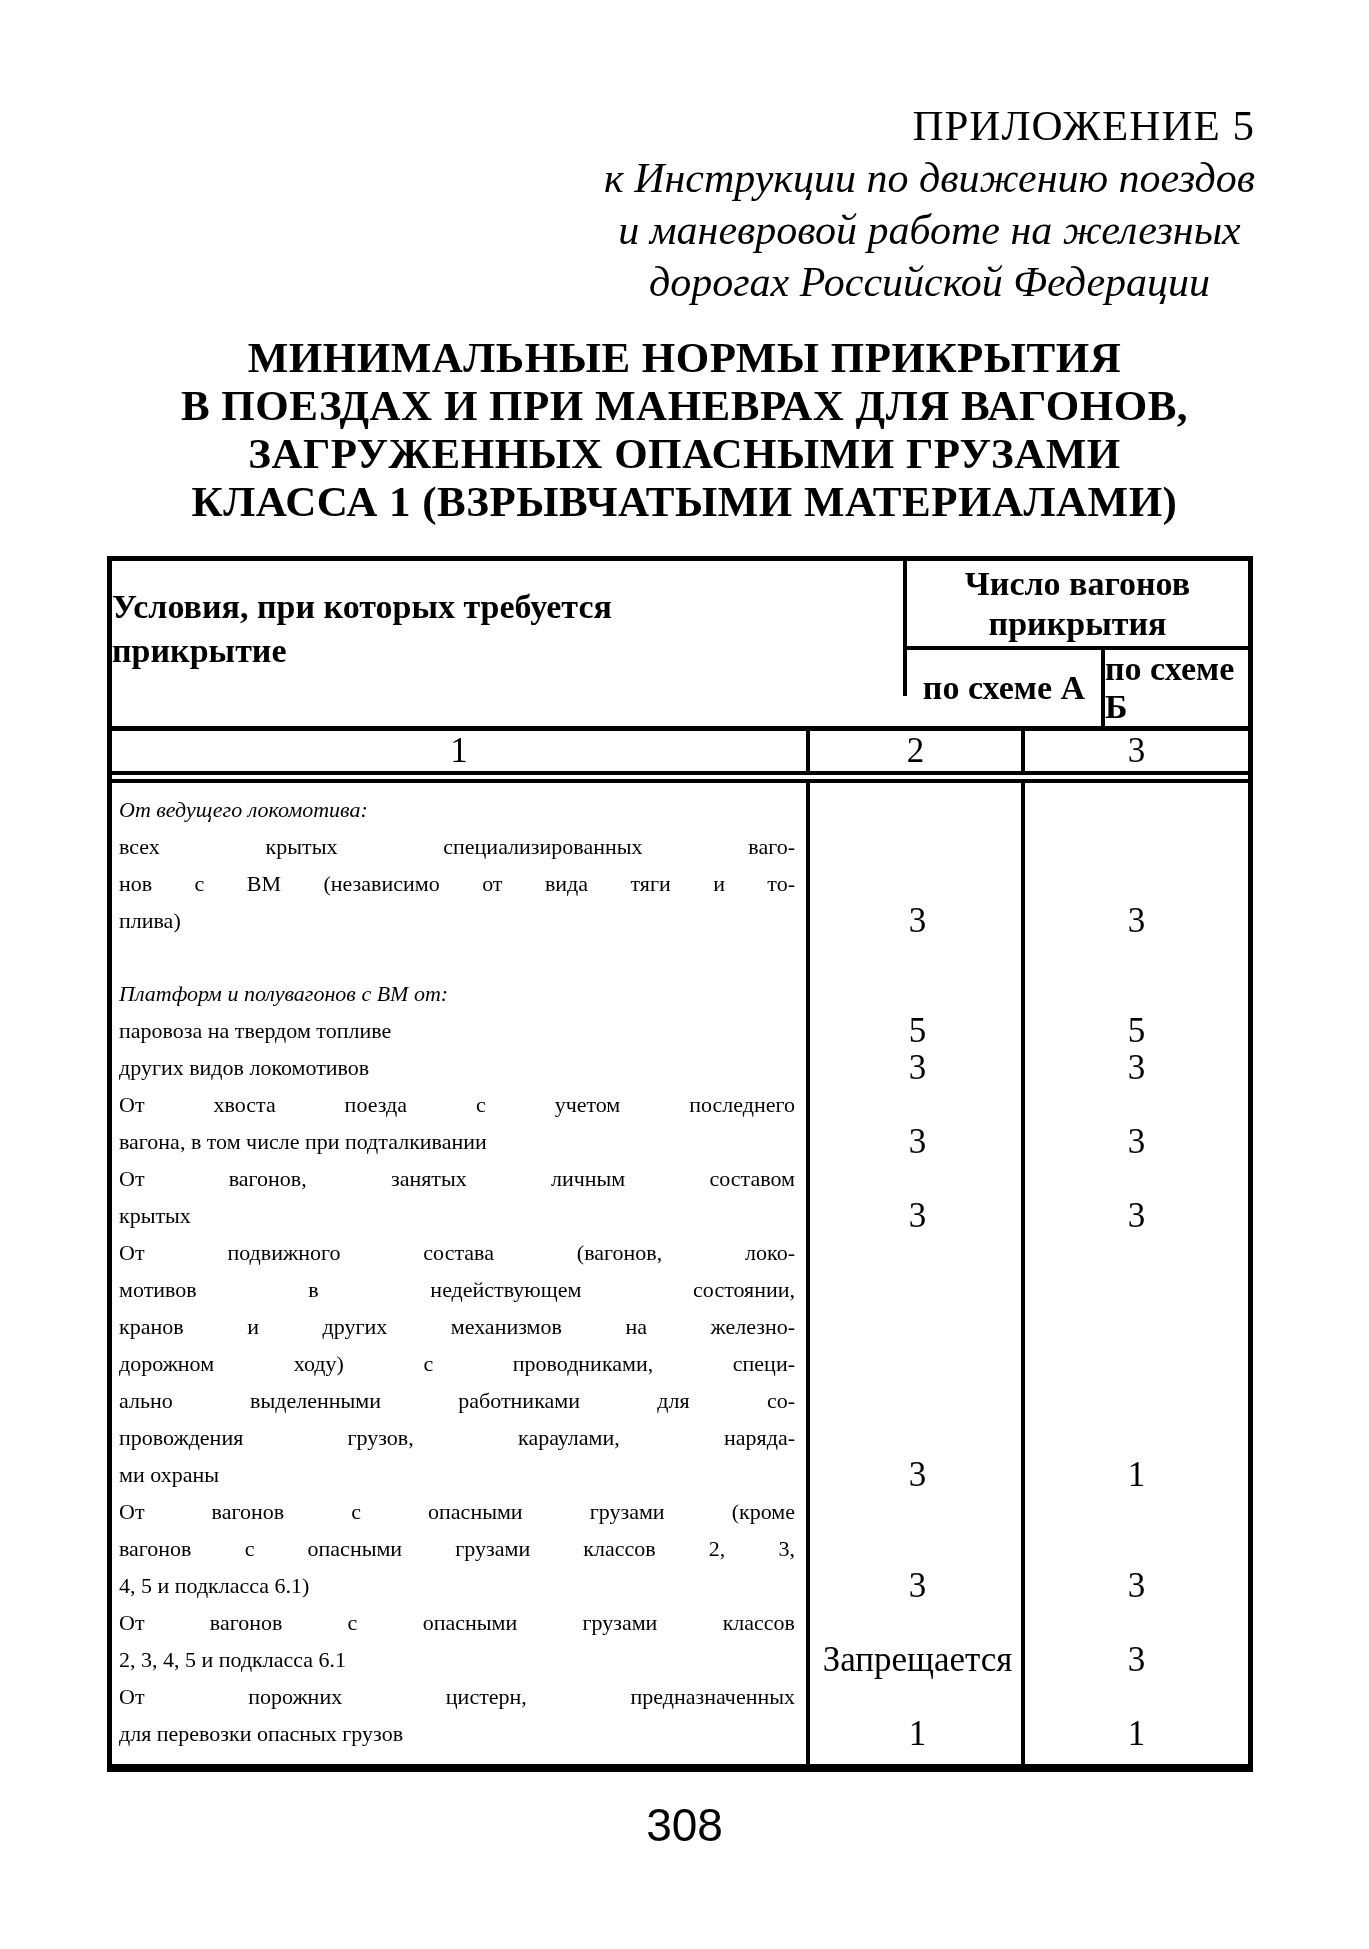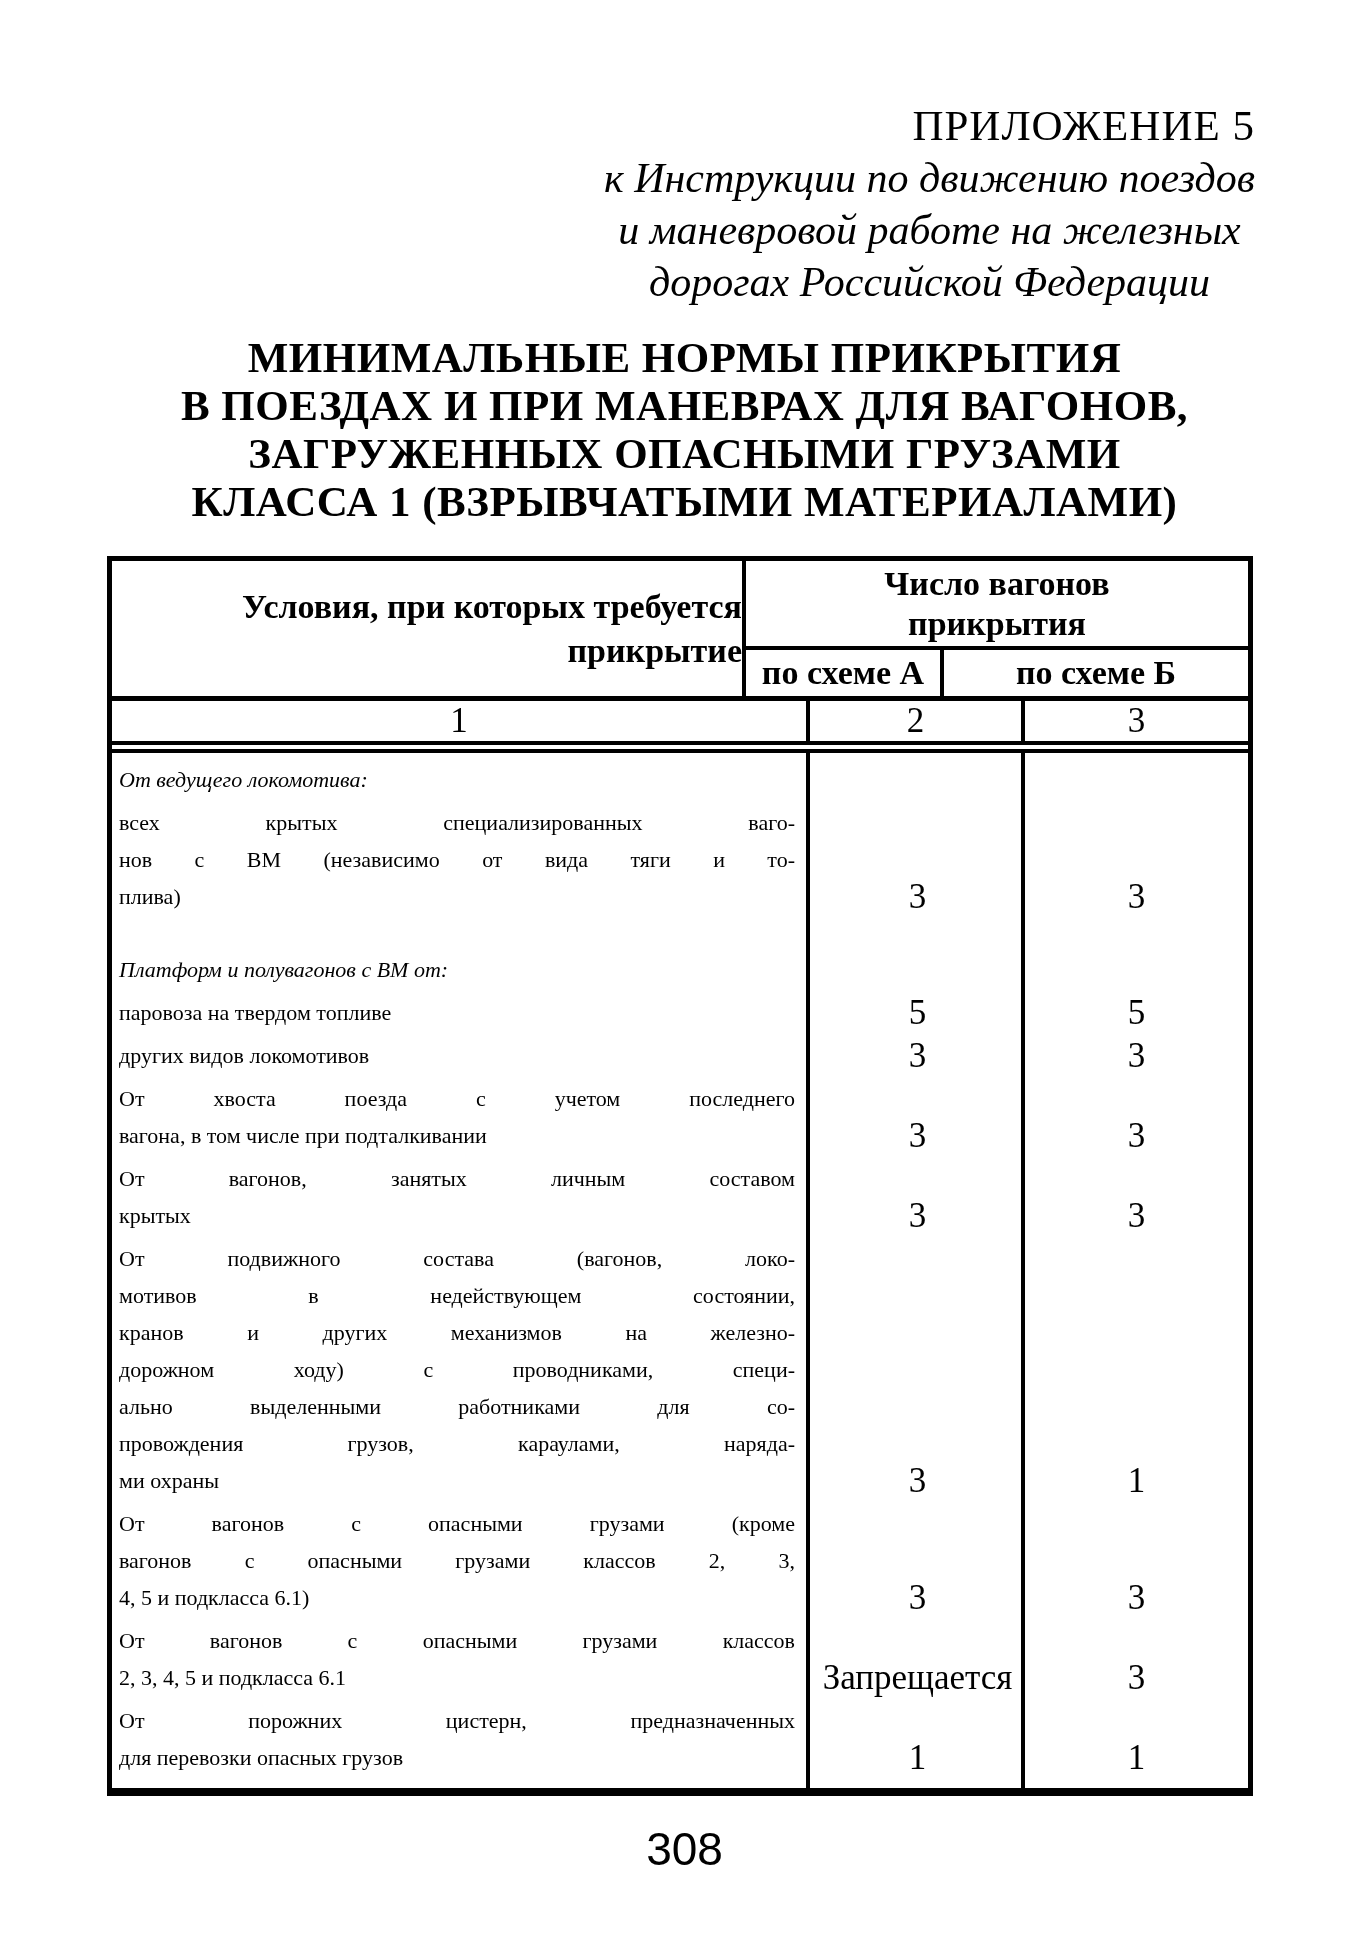--- a/index.html
+++ b/index.html
@@ -49,25 +49,25 @@
   .doc-table {
     box-sizing: content-box;
     margin: 30px 0 0 107px;
     width: 1136px;
     border: 5px solid #000;
     border-bottom-width: 8px;
   }
   .thead { display: flex; border-bottom: 5px solid #000; }
   .th-conditions {
     box-sizing: border-box;
-    width: 634px;
+    width: 795px;
     border-right: 4px solid #000;
     height: 135px;
     display: flex; flex-direction: column;
-    justify-content: center; align-items: flex-end;
+    justify-content: center; align-items: flex-start;
     text-align: center;
     font-weight: bold; font-size: 34px; line-height: 44px;
   }
   .th-group { flex: 1; display: flex; flex-direction: column; }
   .th-group-title {
     height: 85px;
     border-bottom: 4px solid #000;
     display: flex; flex-direction: column;
     justify-content: center; align-items: center;
     text-align: center;
@@ -99,21 +99,21 @@
     padding: 8px 0 12px 0;
   }
   .vline {
     position: absolute; top: 0; bottom: 0;
     width: 4px; background: #000;
   }
   .vline-1 { left: 694px; }
   .vline-2 { left: 909px; }
 
   .entry { display: flex; align-items: flex-end; }
-  .entry + .entry { margin-top: 6px; }
+  .entry + .entry { }
   .spacer { height: 36px; }
 
   .cell-text {
     box-sizing: border-box;
     width: 698px;
     padding-left: 7px;
     padding-right: 15px;
     font-size: 22px;
     line-height: 37px;
   }

